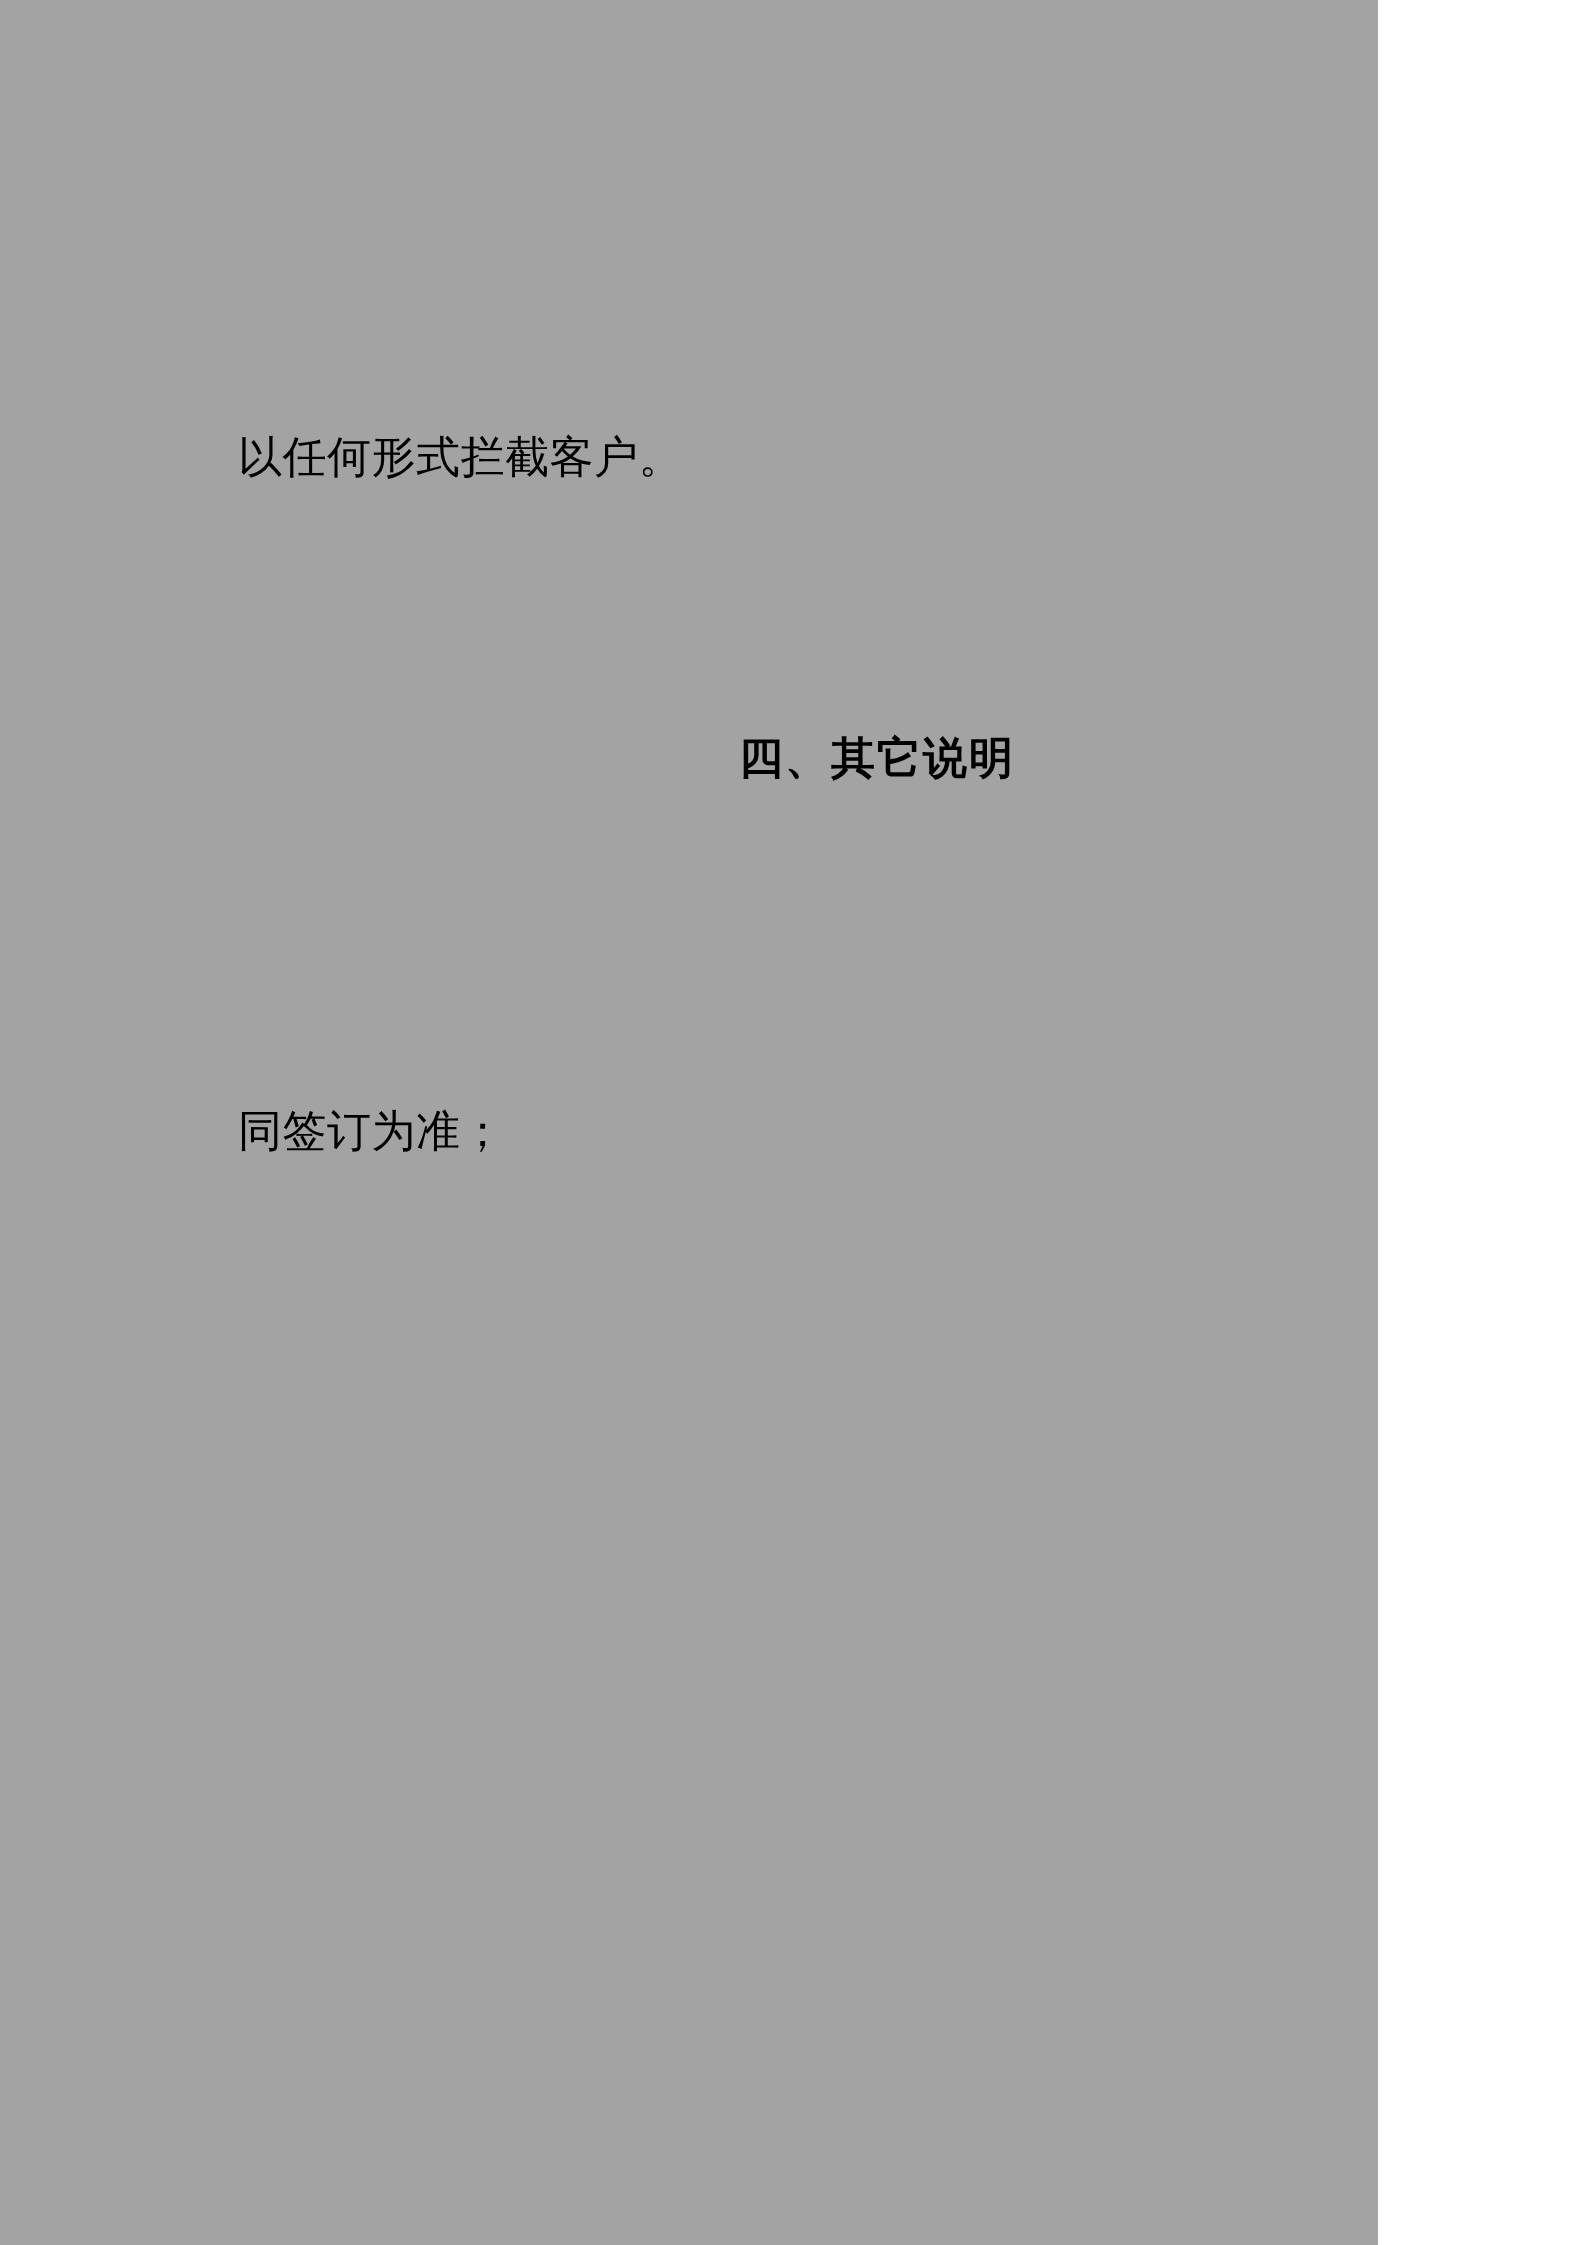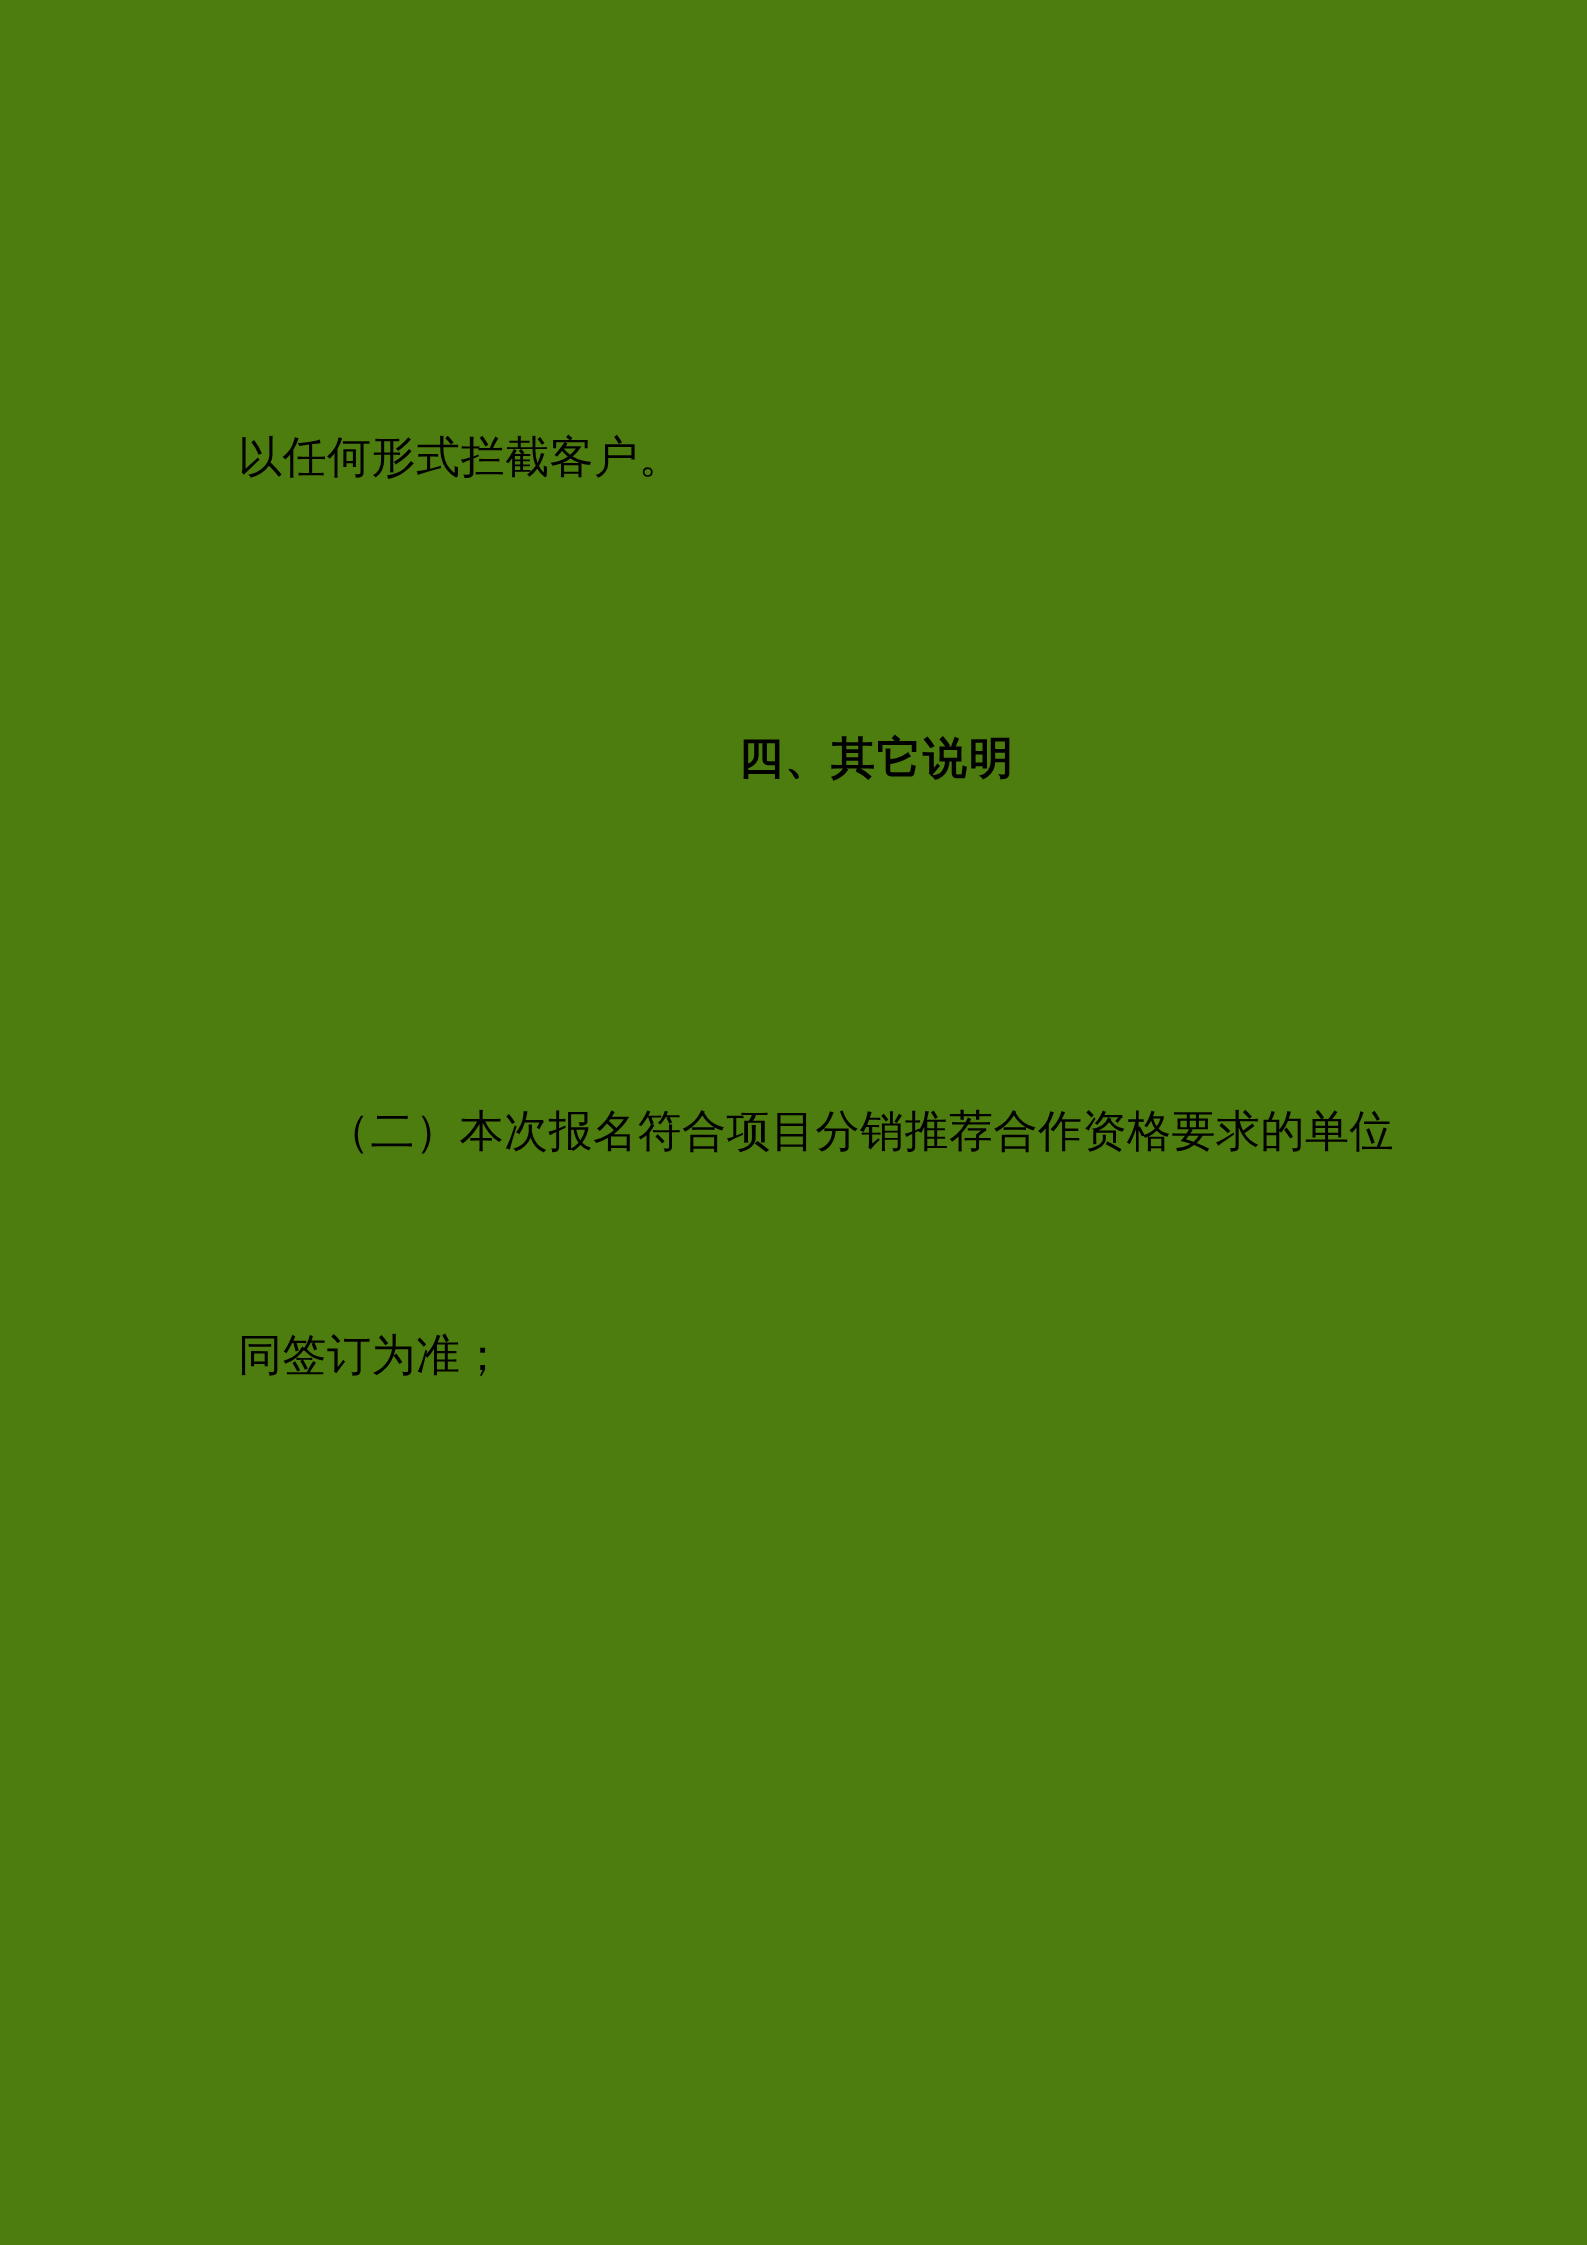--- a/index.html
+++ b/index.html
@@ -2,23 +2,23 @@
 <html><head>
 <meta charset="utf-8">
 <style>
   html, body {
     margin: 0;
     padding: 0;
     background: #ffffff;
   }
   .page {
     position: relative;
-    width: 1587px;
+    width: 1378px;
     height: 2245px;
-    background: #4d7c0f;
+    background: #a3a3a3;
     overflow: hidden;
     font-family: "Liberation Serif", "DejaVu Serif", serif;
     color: #000000;
   }
   .doc {
     position: absolute;
     left: 238px;
     top: 197px;
     width: 1190px;
     font-size: 44px;
@@ -41,21 +41,20 @@
 <body>
 
 <div class="page">
   <div class="doc">
 
     <div class="line">以任何形式拦截客户。</div>
 
     <div class="line heading indent-para">四、其它说明</div>
 
 
-    <div class="line indent-para">（二）本次报名符合项目分销推荐合作资格要求的单位</div>
     <div class="line">同签订为准；</div>
 
     
 
     
 
     
     
     
 

